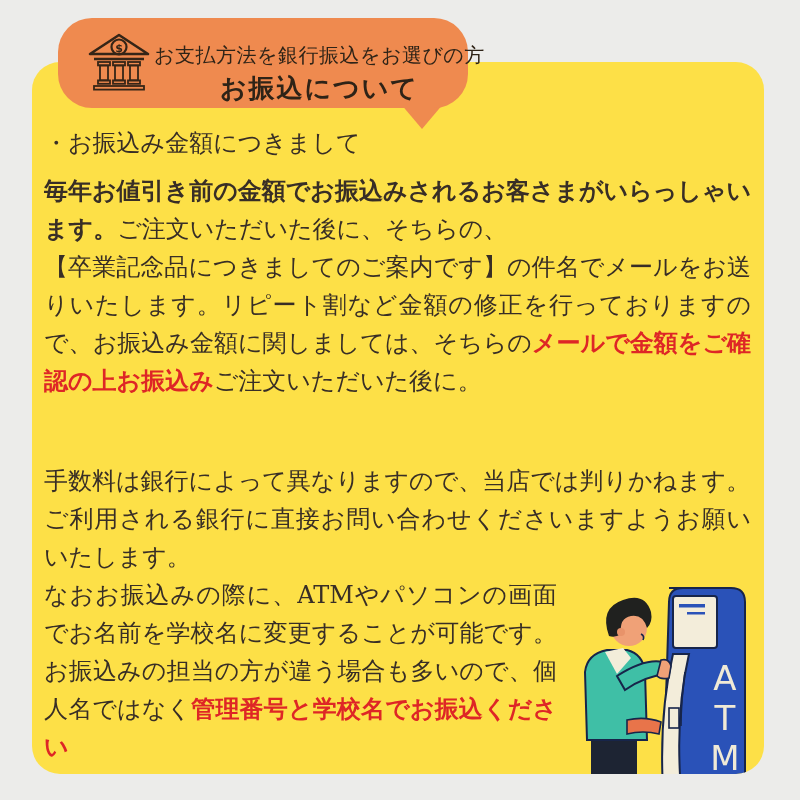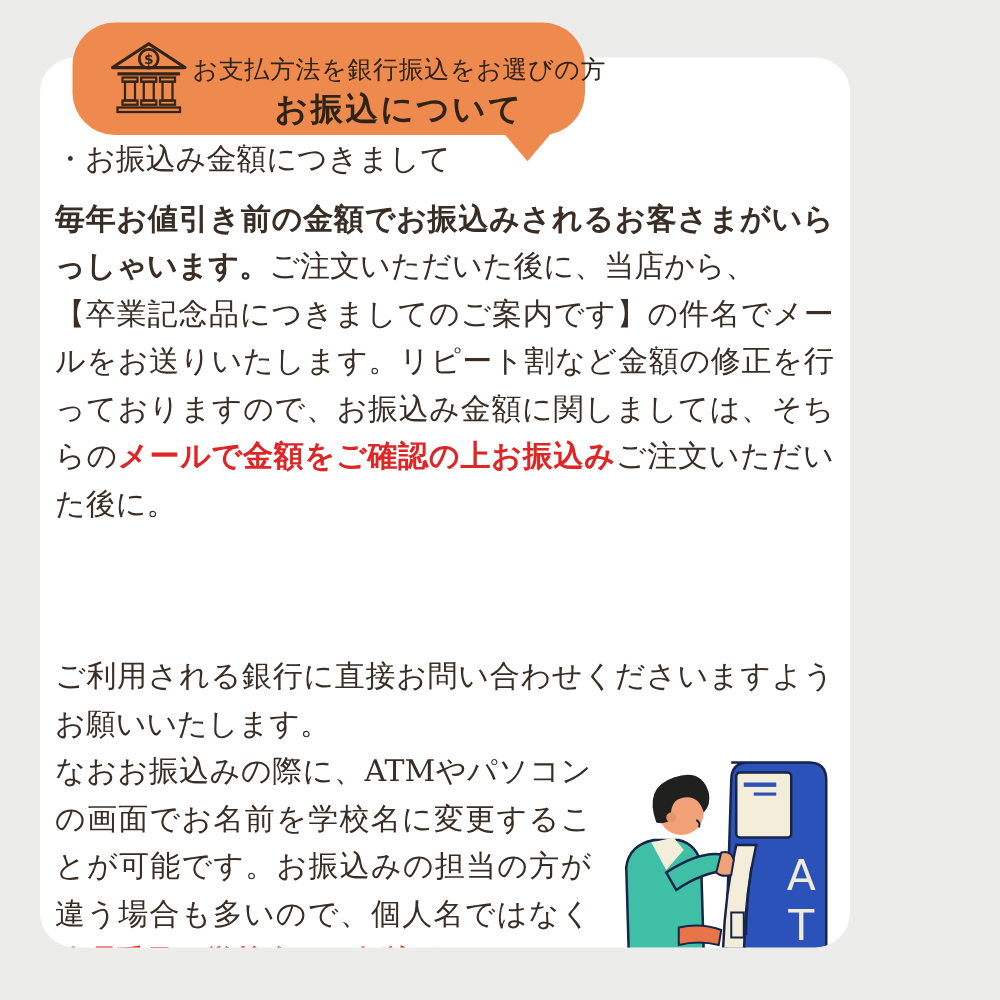--- a/index.html
+++ b/index.html
@@ -6,23 +6,23 @@
   body{
     width:800px;height:800px;
     background:#ececea;
     font-family:"DejaVu Serif","Liberation Serif",serif;
     position:relative;
     overflow:hidden;
   }
   
   .card{
     position:absolute;
-    left:32px;top:46px;
-    width:648px;height:712px;
-    background:#ffffff;
+    left:32px;top:62px;
+    width:732px;height:712px;
+    background:#fde047;
     border-radius:28px;
     box-sizing:border-box;
     padding:62px 13px 20px 12px;
     overflow:hidden;
   }
   
   .bubble{
     position:absolute;
     left:58px;top:18px;
     width:410px;height:90px;
@@ -114,23 +114,23 @@
   <div class="bubble-texts">
     <div class="bubble-subtitle">お支払方法を銀行振込をお選びの方</div>
     <div class="bubble-title">お振込について</div>
   </div>
 </div>
 <div class="bubble-tail"></div>
 
 <div class="card">
 
   <div class="section-heading">・お振込み金額につきまして</div>
-  <p class="body-text"><span class="seg-bold">毎年お値引き前の金額でお振込みされるお客さまがいらっしゃいます。</span><span class="seg-normal">ご注文いただいた後に、当店から、</span><br><span class="seg-normal">【卒業記念品につきましてのご案内です】の件名でメールをお送りいたします。リピート割など金額の修正を行っておりますので、お振込み金額に関しましては、そちらの</span><span class="seg-red-bold">メールで金額をご確認の上お振込み</span><span class="seg-normal">ご注文いただいた後に。</span></p>
+  <p class="body-text"><span class="seg-bold">毎年お値引き前の金額でお振込みされるお客さまがいらっしゃいます。</span><span class="seg-normal">ご注文いただいた後に、そちらの、</span><br><span class="seg-normal">【卒業記念品につきましてのご案内です】の件名でメールをお送りいたします。リピート割など金額の修正を行っておりますので、お振込み金額に関しましては、そちらの</span><span class="seg-red-bold">メールで金額をご確認の上お振込み</span><span class="seg-normal">ご注文いただいた後に。</span></p>
 
-  <p class="body-text" style="margin-bottom:0;"><br><br><span class="seg-normal">ご利用される銀行に直接お問い合わせくださいますようお願いいたします。</span></p>
+  <p class="body-text" style="margin-bottom:0;"><br><span class="seg-normal">手数料は銀行によって異なりますので、当店では判りかねます。</span><br><span class="seg-normal">ご利用される銀行に直接お問い合わせくださいますようお願いいたします。</span></p>
 
   <p class="body-text" style="margin-bottom:0;">
     <span class="atm-float">
       <svg width="182" height="214" viewBox="0 0 182 214">
 
         <path d="M100,8 h62 q14,0 14,14 v190 h-82 l 6,-190 q0,-14 14,-14 z" fill="#2a52b8" stroke="#17254a" stroke-width="2"></path>
 
         <rect x="104" y="16" width="44" height="52" rx="3" fill="#f3edda" stroke="#17254a" stroke-width="2"></rect>
         <rect x="110" y="24" width="26" height="3.5" fill="#2a52b8"></rect>
         <rect x="118" y="32" width="18" height="2.5" fill="#2a52b8"></rect>

